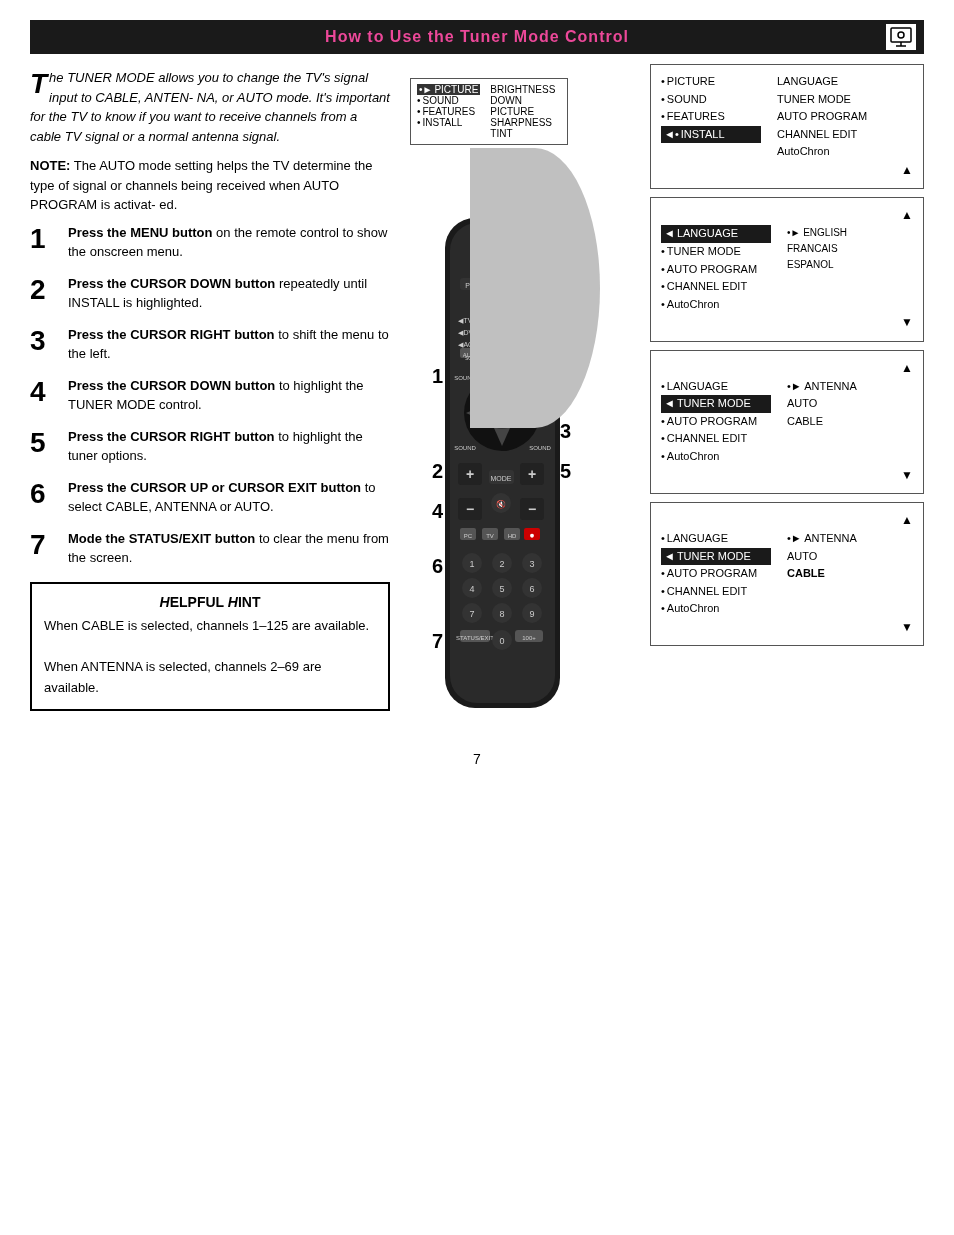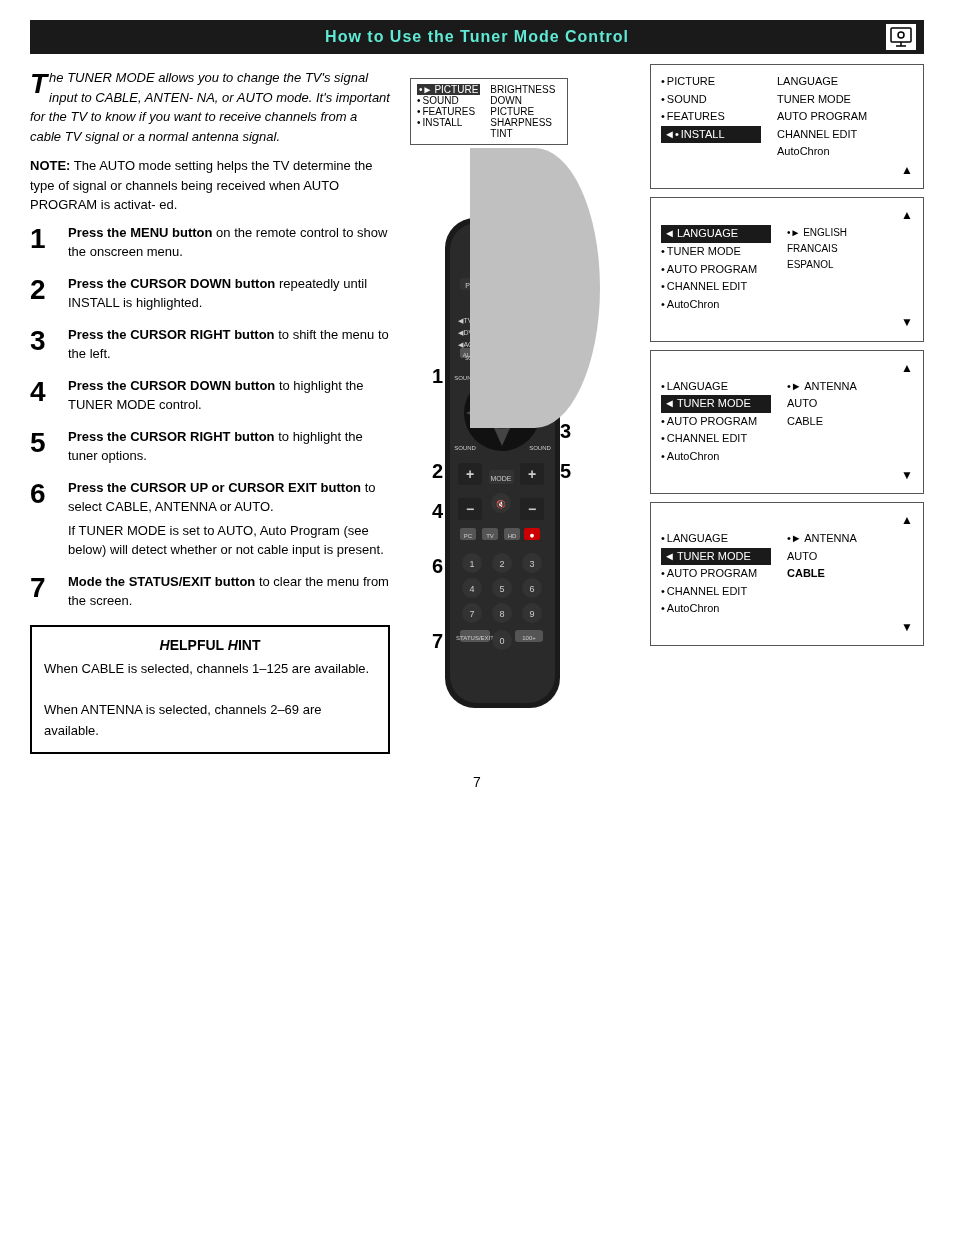--- a/index.html
+++ b/index.html
@@ -9,21 +9,21 @@
       background: #fff;
       font-family: Arial, sans-serif;
       font-size: 13px;
       color: #000;
       position: relative;
     }
 
     
     .page-header {
       background: #1a1a1a;
-      color: #5eead4;
+      color: #ec4899;
       text-align: center;
       padding: 8px 0;
       font-size: 16px;
       font-weight: bold;
       letter-spacing: 1px;
       position: relative;
       margin: 20px 30px 0 30px;
     }
     .header-icon {
       position: absolute;
@@ -220,21 +220,20 @@
       <li class="step">
         <span class="step-num">5</span>
         <div class="step-content">
           <strong>Press the CURSOR RIGHT button</strong> to highlight the tuner options.
         </div>
       </li>
       <li class="step">
         <span class="step-num">6</span>
         <div class="step-content">
           <strong>Press the CURSOR UP or CURSOR EXIT button</strong> to select CABLE, ANTENNA or AUTO.
-          <p class="step-note">If TUNER MODE is set to AUTO, Auto Program (see below) will detect whether or not cable input is present.</p>
         </div>
       </li>
       <li class="step">
         <span class="step-num">7</span>
         <div class="step-content">
           <strong>Mode the STATUS/EXIT button</strong> to clear the menu from the screen.
         </div>
       </li>
     </ul>
 

